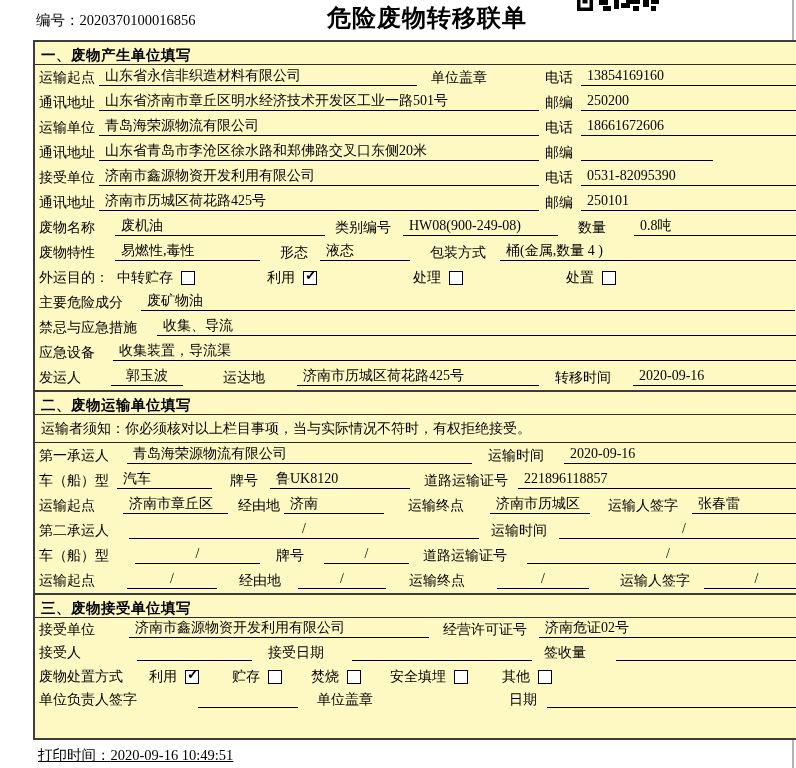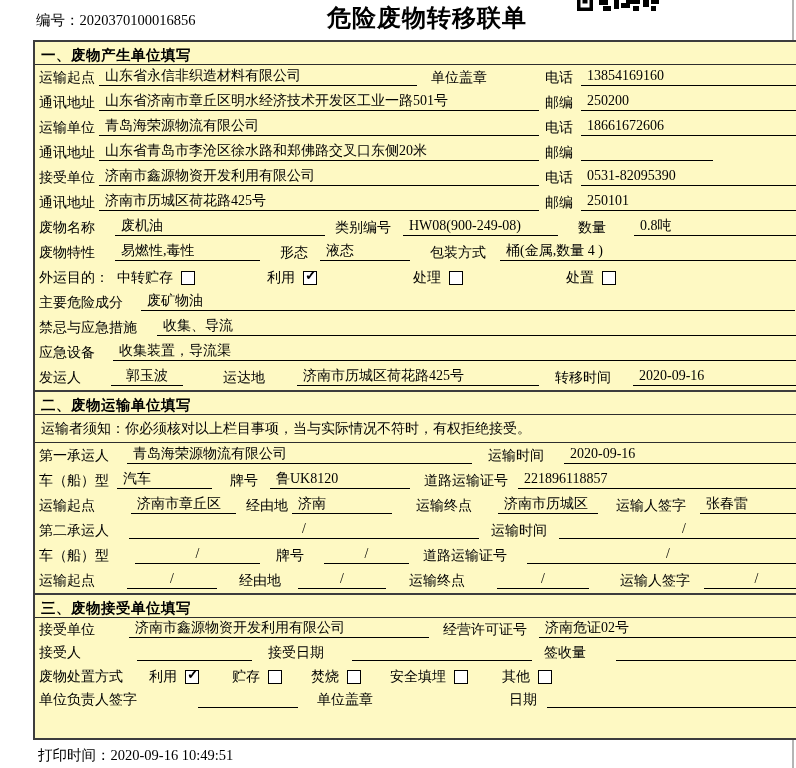--- a/index.html
+++ b/index.html
@@ -20,21 +20,21 @@
   .row-s3{height:23.5px;}
   .lbl{white-space:nowrap;flex:none;}
   .u{border-bottom:1px solid #000;box-sizing:border-box;white-space:nowrap;flex:none;min-height:17px;padding:0 2px 1px 6px;}
   .uf{flex:1 1 auto;}
   .c{text-align:center;padding-left:2px;}
   
   .opt{white-space:nowrap;flex:none;display:flex;align-items:flex-end;}
   .cb{width:12px;height:12px;flex:none;border:1.5px solid #000;box-sizing:content-box;display:inline-block;margin:0 0 1px 8px;position:relative;background:#fff;}
   .cb.checked::after{content:"✓";position:absolute;left:1px;top:-3px;font-size:14px;font-weight:bold;line-height:14px;}
   
-  .print-line{position:absolute;left:38px;top:746px;font-size:14.5px;white-space:nowrap;}
+  .print-line{position:absolute;left:38px;top:746px;font-size:14.5px;white-space:nowrap;text-decoration:underline;}
 </style>
 </head>
 <body>
 
 <div class="page">
   <div class="page-edge"></div>
 
   <div class="doc-number"><span>编号：</span><span>2020370100016856</span></div>
   <div class="doc-title">危险废物转移联单</div>
   <div class="qr">
@@ -186,21 +186,21 @@
         <span class="lbl">车（船）型</span>
         <span class="u" style="width:95px;margin-left:8px">汽车</span>
         <span class="lbl" style="margin-left:18px">牌号</span>
         <span class="u" style="width:140px;margin-left:12px">鲁UK8120</span>
         <span class="lbl" style="margin-left:14px">道路运输证号</span>
         <span class="u uf" style="margin-left:10px;margin-right:12px">221896118857</span>
       </div>
 
       <div class="row">
         <span class="lbl">运输起点</span>
-        <span class="u" style="width:105px;margin-left:36px">济南市章丘区</span>
+        <span class="u" style="width:105px;margin-left:28px">济南市章丘区</span>
         <span class="lbl" style="margin-left:10px">经由地</span>
         <span class="u" style="width:100px;margin-left:4px">济南</span>
         <span class="lbl" style="margin-left:24px">运输终点</span>
         <span class="u" style="width:100px;margin-left:26px">济南市历城区</span>
         <span class="lbl" style="margin-left:18px">运输人签字</span>
         <span class="u uf" style="margin-left:14px">张春雷</span>
       </div>
 
       <div class="row">
         <span class="lbl">第二承运人</span>

